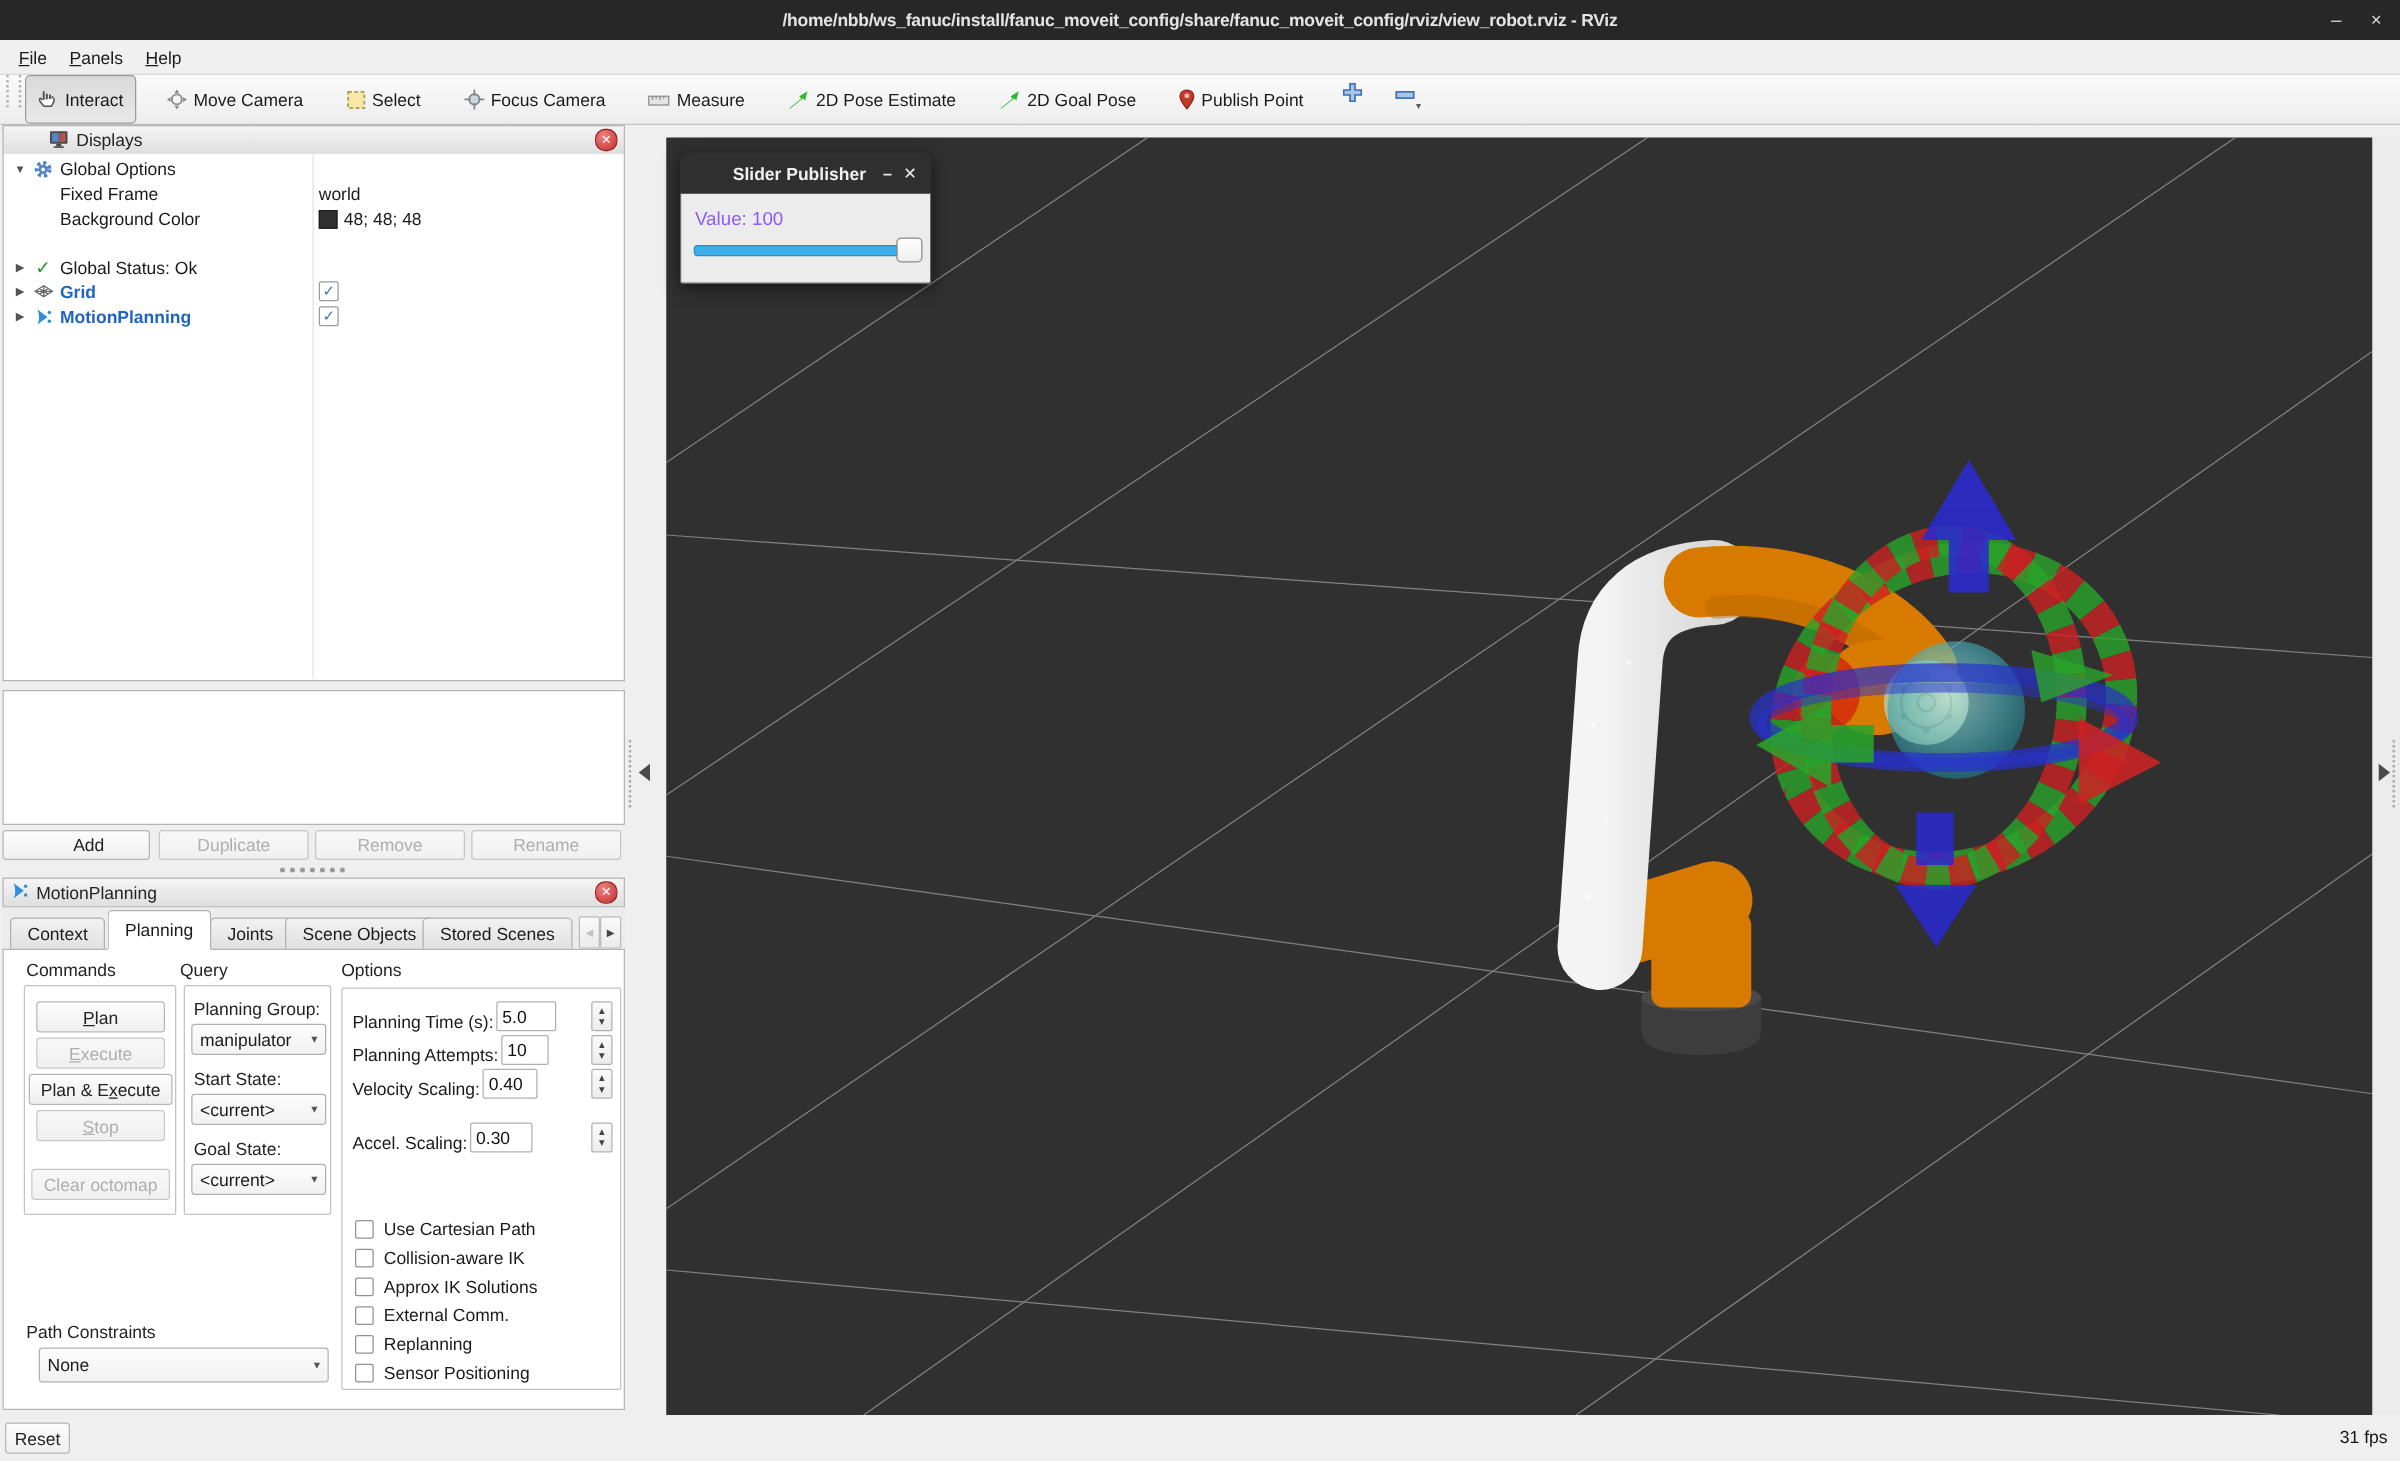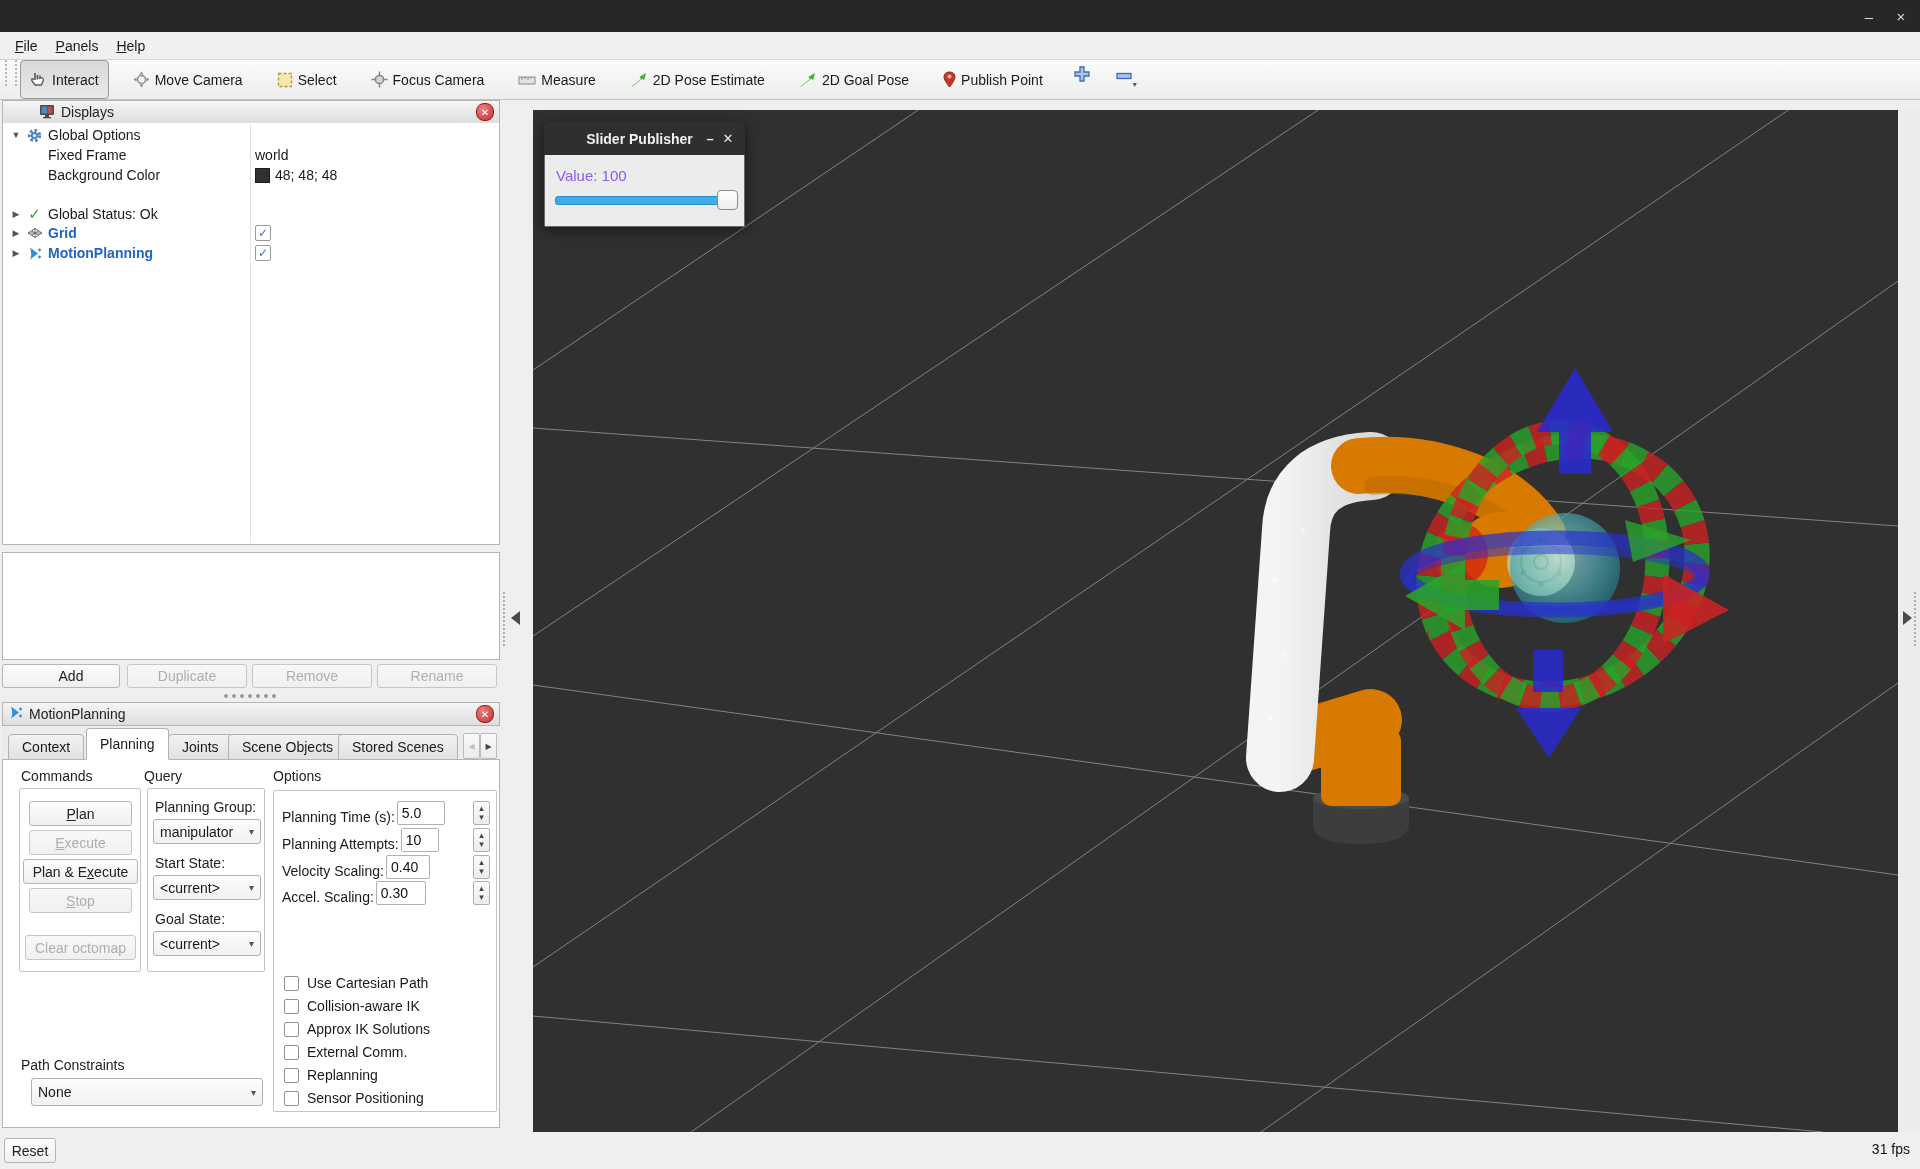--- a/index.html
+++ b/index.html
@@ -92,20 +92,21 @@
   .dragdots{position:absolute;left:224px;top:694px;width:52px;height:0;border-top:4px dotted #9a9a9a;}
   
   .fps{position:absolute;right:10px;top:1141px;font-size:14px;color:#111;}
 </style>
 </head>
 <body>
 
 <div id="app">
 
   <div class="titlebar">
+    <span class="title">/home/nbb/ws_fanuc/install/fanuc_moveit_config/share/fanuc_moveit_config/rviz/view_robot.rviz - RViz</span>
     <div class="winbtn min">–</div>
     <div class="winbtn close">×</div>
   </div>
 
   <div class="menubar">
     <span class="menu-item"><span class="mn">F</span><span>ile</span></span>
     <span class="menu-item"><span class="mn">P</span><span>anels</span></span>
     <span class="menu-item"><span class="mn">H</span><span>elp</span></span>
   </div>
 
@@ -364,21 +365,21 @@
           </div>
       </div>
       <div class="spinrow" style="left:8px;top:64px;width:208px;">
         <span>Velocity Scaling:</span>
         <input class="spinfield" style="width: 44px; margin-left: 2px;" value="0.40">
         <div class="spinbtns" style="margin-left:auto;">
             <span>▴</span>
             <span>▾</span>
           </div>
       </div>
-      <div class="spinrow" style="left:8px;top:90px;width:208px;">
+      <div class="spinrow" style="left:8px;top:107px;width:208px;">
         <span>Accel. Scaling:</span>
         <input class="spinfield" style="width: 50px; margin-left: 2px;" value="0.30">
         <div class="spinbtns" style="margin-left:auto;">
             <span>▴</span>
             <span>▾</span>
           </div>
       </div>
       <div class="cbrow" style="left:10px;top:184px;">
           <span class="cbbox"></span>
           <span>Use Cartesian Path</span>

